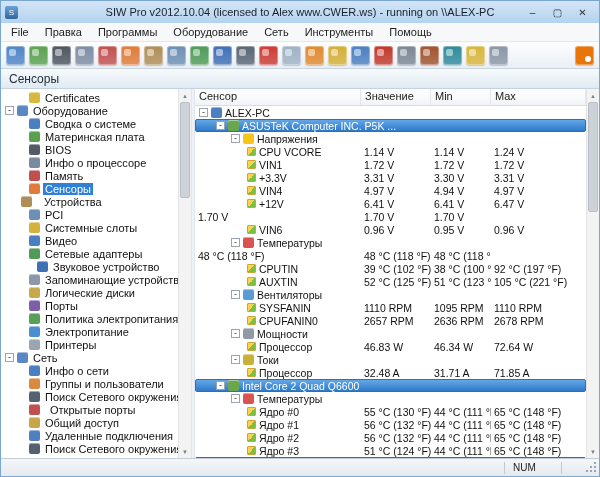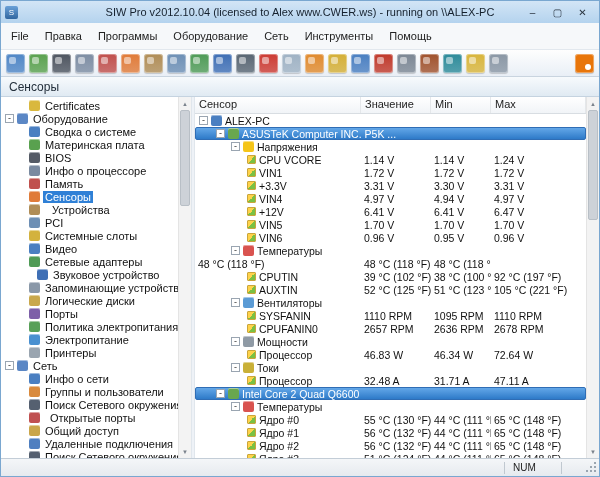--- a/index.html
+++ b/index.html
@@ -7,21 +7,21 @@
   .window{width:600px;height:477px;border:1px solid #7aa7d0;background:#bdd8f0;display:flex;flex-direction:column;}
 
   
   .titlebar{height:22px;flex:none;display:flex;align-items:center;background:linear-gradient(#d3e5f6,#b4d3ee);padding:0 4px;position:relative;}
   .appicon{width:13px;height:13px;border-radius:2px;background:linear-gradient(#6aa1d8,#31669f);color:#fff;font-size:8px;line-height:13px;text-align:center;flex:none;}
   .apptitle{position:absolute;left:90px;right:90px;text-align:center;font-size:11px;color:#15212e;white-space:nowrap;overflow:hidden;}
   .winbtns{margin-left:auto;display:flex;}
   .wbtn{width:25px;height:16px;display:flex;align-items:center;justify-content:center;font-size:10px;color:#2b3642;}
 
   
-  .menubar{height:27px;flex:none;background:#f6f8fa;border-bottom:1px solid #e2e8ee;display:flex;align-items:center;padding:0 2px;}
+  .menubar{height:19px;flex:none;background:#f6f8fa;border-bottom:1px solid #e2e8ee;display:flex;align-items:center;padding:0 2px;}
   .mitem{font-size:11px;color:#222;padding:0 8px;line-height:19px;}
 
   
   .toolbar{height:27px;flex:none;background:linear-gradient(#fefefe,#e9eff6);border-bottom:1px solid #c9d4df;display:flex;align-items:center;padding:0 5px;gap:4px;}
   .tbicon{width:19px;height:19px;border-radius:3px;position:relative;flex:none;box-shadow:inset 0 0 0 1px rgba(255,255,255,.35),0 1px 1px rgba(0,0,0,.18);}
   .tbicon::after{content:"";position:absolute;left:3px;top:3px;width:7px;height:7px;background:rgba(255,255,255,.5);border-radius:2px;}
   .tbspacer{flex:1;}
   .rss::after{left:auto;right:3px;bottom:3px;top:auto;width:6px;height:6px;border-radius:50%;background:#fff;}
 
   
@@ -172,21 +172,21 @@
             <span class="tlabel">Инфо о процессоре</span>
           </div>
           <div class="trow" style="padding-left: 28px;">
             <span class="ticon i-memory"></span>
             <span class="tlabel">Память</span>
           </div>
           <div class="trow sel" style="padding-left: 28px;">
             <span class="ticon i-sensors"></span>
             <span class="tlabel">Сенсоры</span>
           </div>
-          <div class="trow" style="padding-left: 28px; gap: 10px;">
+          <div class="trow" style="padding-left: 20px; gap: 10px;">
             <span class="ticon i-devices"></span>
             <span class="tlabel">Устройства</span>
           </div>
           <div class="trow" style="padding-left: 28px;">
             <span class="ticon i-pci"></span>
             <span class="tlabel">PCI</span>
           </div>
           <div class="trow" style="padding-left: 28px;">
             <span class="ticon i-slots"></span>
             <span class="tlabel">Системные слоты</span>
@@ -341,24 +341,20 @@
             <div class="row r-leaf">
               <div class="cell name" style="padding-left: 52px;">
                 <span class="leafic"></span>
                 <span class="rlabel">+12V</span>
               </div>
               <div class="cell">6.41 V</div>
               <div class="cell">6.41 V</div>
               <div class="cell">6.47 V</div>
             </div>
             <div class="row r-leaf">
-              <div class="cell name" style="padding-left: 52px;">
-                <span class="leafic"></span>
-                <span class="rlabel">VIN5</span>
-              </div>
               <div class="cell">1.70 V</div>
               <div class="cell">1.70 V</div>
               <div class="cell">1.70 V</div>
             </div>
             <div class="row r-leaf">
               <div class="cell name" style="padding-left: 52px;">
                 <span class="leafic"></span>
                 <span class="rlabel">VIN6</span>
               </div>
               <div class="cell">0.96 V</div>
@@ -443,21 +439,21 @@
                 <span class="rlabel">Токи</span>
               </div>
             </div>
             <div class="row r-leaf">
               <div class="cell name" style="padding-left: 52px;">
                 <span class="leafic"></span>
                 <span class="rlabel">Процессор</span>
               </div>
               <div class="cell">32.48 A</div>
               <div class="cell">31.71 A</div>
-              <div class="cell">47.11 A</div>
+              <div class="cell">71.85 A</div>
             </div>
             <div class="row r-group blue">
               <div class="cell name" style="padding-left: 20px; grid-column: 1 / -1;">
                 <span class="exp">-</span>
                 <span class="ricon ic-chip"></span>
                 <span class="rlabel">Intel Core 2 Quad Q6600</span>
               </div>
             </div>
             <div class="row r-section">
               <div class="cell name" style="padding-left: 36px;">

